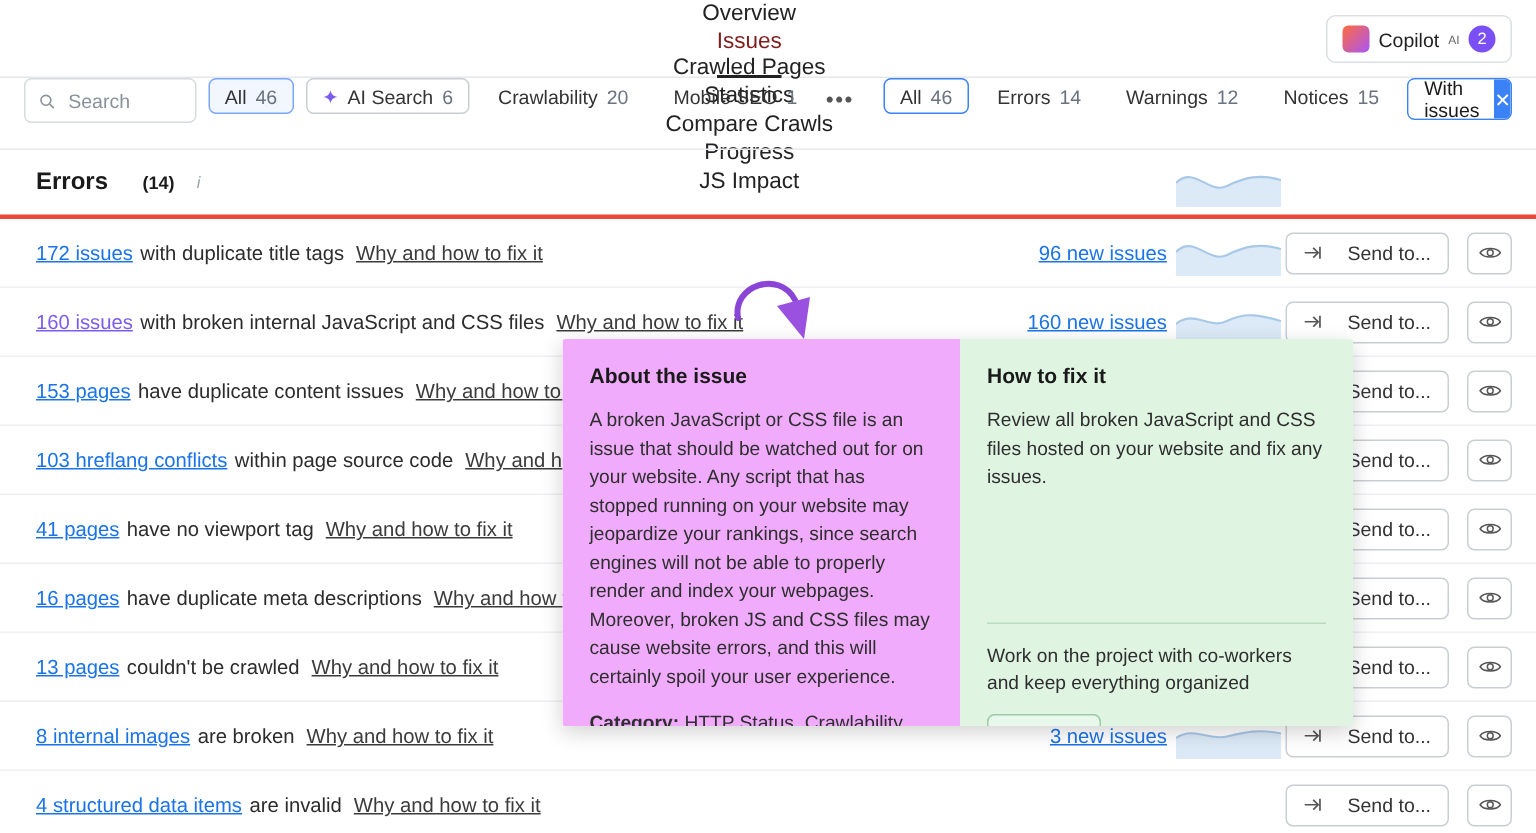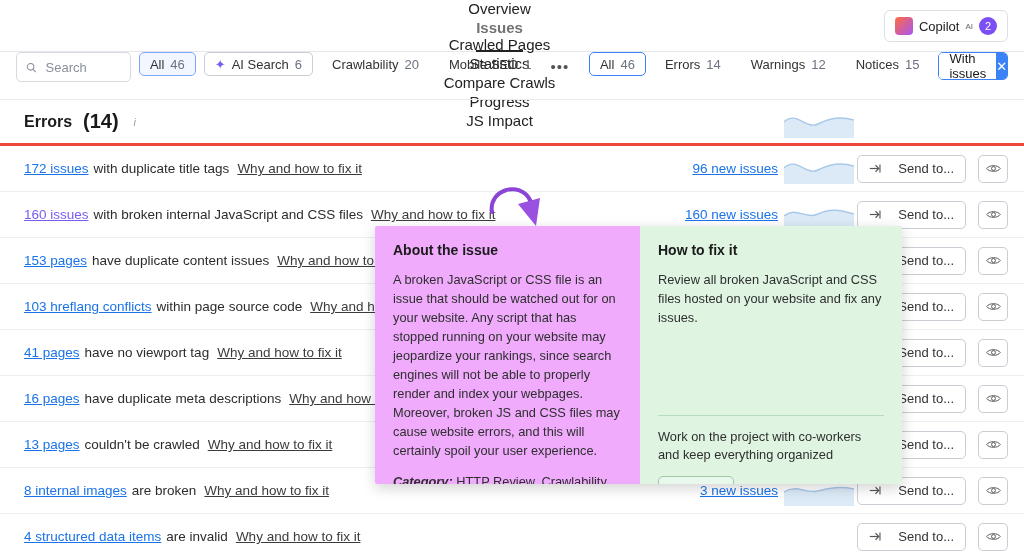--- a/index.html
+++ b/index.html
@@ -22,21 +22,21 @@
     flex-direction: column;
   }
   .nav-item {
     font-size: 15px; color: #222;
     padding: 0 0 2px 0;
     margin-right: 25px;
     cursor: pointer;
     white-space: nowrap;
   }
   .nav-item.active {
-    color: #737373; font-weight: 700;
+    color: #7f1d1d; font-weight: 400;
     border-bottom: 2px solid #222;
     padding-bottom: 14px;
     margin-bottom: -16px;
   }
   .copilot {
     position: absolute; right: 16px; top: 10px;
     display: flex; align-items: center; gap: 6px;
     height: 32px; padding: 0 10px;
     border: 1px solid #dcdfe4; border-radius: 6px;
     background: #fff; cursor: pointer;
@@ -106,21 +106,21 @@
   }
 
   
   .errors-head {
     display: flex; align-items: center;
     height: 46px; padding: 0 24px;
     border-bottom: 3px solid #f0453a;
     position: relative;
   }
   .errors-title { font-size: 16px; font-weight: bold; color: #1a1a1a; }
-  .errors-count { font-size: 20px; font-weight: bold; color:#1a1a1a; margin-left: 11px;}
+  .errors-count { font-size: 12px; font-weight: bold; color:#1a1a1a; margin-left: 23px;}
   .info-i {
     margin-left: 9px; width: 14px; height: 14px;
     font-size: 11px; color: #9aa0a6; font-style: italic;
     display:inline-flex; align-items:center; justify-content:center;
   }
   .spark-box {
     position: absolute; right: 170px; top: 4px;
     width: 70px; height: 34px;
   }
 
@@ -178,21 +178,21 @@
   }
   .tt-left {
     width: 265px; background: #f0abfc; padding: 16px 18px;
   }
   .tt-right {
     width: 262px; background: #dff5e2; padding: 16px 18px; position: relative;
   }
   .tt-title { font-size: 14px; font-weight: bold; color:#1a1a1a; margin-bottom: 12px; }
   .tt-body { font-size: 12.8px; line-height: 19px; color: #2e2e2e; }
   .tt-cat { margin-top: 14px; font-size: 12.8px; color: #2e2e2e; }
-  .tt-cat b { font-weight: bold; font-style: italic; }
+  .tt-cat b { font-weight: bold; }
   .tt-sep { border-top: 1px solid #b9dcc0; margin: 88px 0 12px 0; }
   .tt-note { font-size: 12.8px; line-height: 18px; color: #2e2e2e; }
   .share-btn {
     margin-top: 12px;
     display: inline-flex; align-items: center; gap: 6px;
     height: 26px; padding: 0 11px;
     border: 1px solid #9ec8a6; border-radius: 5px;
     background: #e9f8ec; font-size: 12.5px; color: #1f1f1f; cursor: pointer;
   }
 
@@ -515,21 +515,21 @@
       <path d="M32,26 L50,48 L54,20 Z" fill="#9b51e0"></path>
     </svg>
   </div>
 
   <div class="tooltip">
     <div class="tt-left">
       <div class="tt-title">About the issue</div>
       <div class="tt-body">A broken JavaScript or CSS file is an issue that should be watched out for on your website. Any script that has stopped running on your website may jeopardize your rankings, since search engines will not be able to properly render and index your webpages. Moreover, broken JS and CSS files may cause website errors, and this will certainly spoil your user experience.</div>
       <div class="tt-cat">
         <b>Category:</b>
-        <span>HTTP Review, Crawlability</span>
+        <span>HTTP Status, Crawlability</span>
       </div>
     </div>
     <div class="tt-right">
       <div class="tt-title">How to fix it</div>
       <div class="tt-body">Review all broken JavaScript and CSS files hosted on your website and fix any issues.</div>
       <div class="tt-sep"></div>
       <div class="tt-note">Work on the project with co-workers and keep everything organized</div>
       <div class="share-btn">
         <svg width="13" height="13" viewBox="0 0 18 18">
           <circle cx="6.5" cy="5.5" r="3" fill="none" stroke="#333" stroke-width="1.3"></circle>

